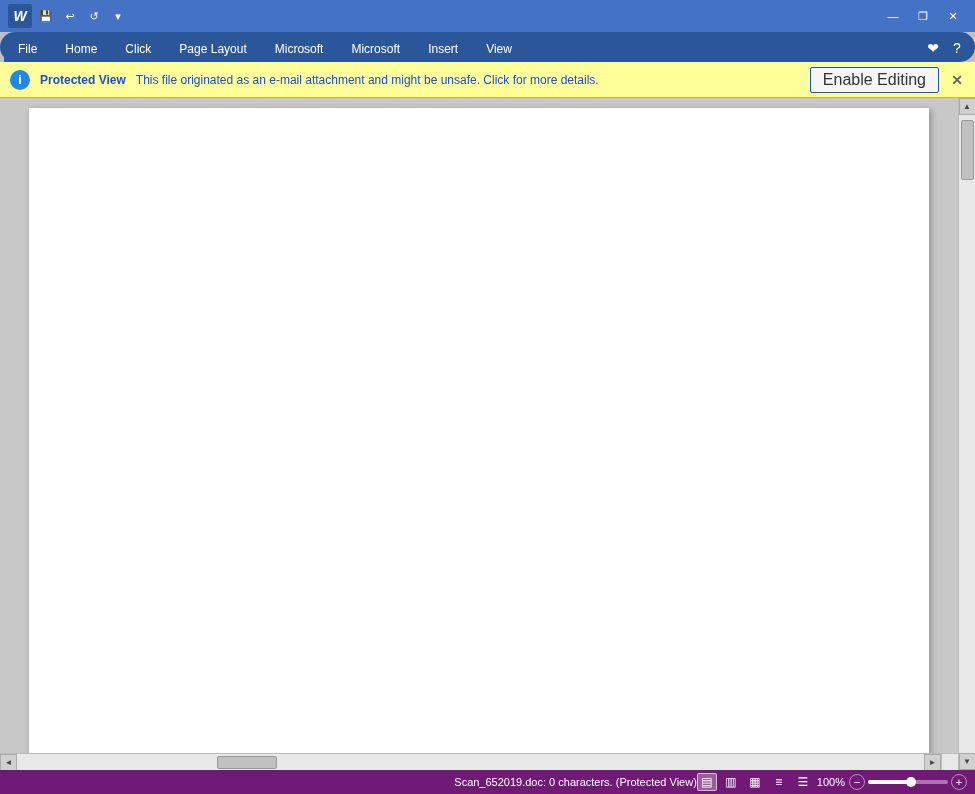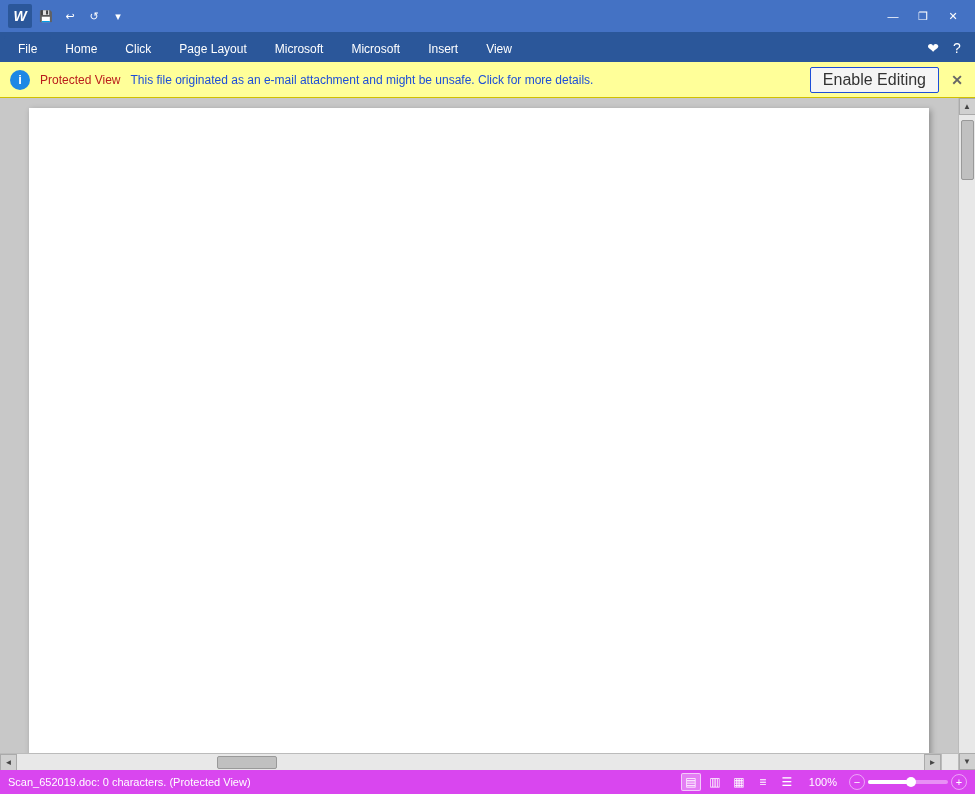--- a/index.html
+++ b/index.html
@@ -78,20 +78,21 @@
     }
 
     
     .ribbon-tabs {
       background: #2b579a;
       height: 30px;
       display: flex;
       align-items: flex-end;
       padding-left: 4px;
       flex-shrink: 0;
+      border-radius: 15px;
     }
     .ribbon-tab {
       padding: 6px 14px 6px;
       color: white;
       font-size: 12px;
       cursor: pointer;
       border-radius: 3px 3px 0 0;
       height: 26px;
       display: flex;
       align-items: center;
@@ -147,23 +148,23 @@
       border-radius: 50%;
       display: flex;
       align-items: center;
       justify-content: center;
       color: white;
       font-weight: bold;
       font-size: 13px;
       flex-shrink: 0;
     }
     .pv-title {
-      font-weight: normal;
-      font-size: 12px;
-      color: #b91c1c;
+      font-weight: bold;
+      font-size: 12px;
+      color: #1d4ed8;
       flex-shrink: 0;
     }
     .pv-message {
       font-size: 12px;
       color: #1d4ed8;
       flex: 1;
     }
     .pv-enable-btn {
       background: #f5f5f5;
       border: 1px solid #1d4ed8;
@@ -298,24 +299,24 @@
       width: 17px;
       height: 17px;
       background: #e8e8e8;
       border-left: 1px solid #bbb;
       flex-shrink: 0;
     }
 
     
     .status-bar {
       height: 24px;
-      background: #d946ef;
-      display: flex;
-      align-items: center;
-      justify-content: space-between;
+      background: #701a75;
+      display: flex;
+      align-items: center;
+      justify-content: flex-end;
       padding: 0 8px;
       flex-shrink: 0;
     }
     .status-left {
       color: white;
       font-size: 11px;
     }
     .status-right {
       display: flex;
       align-items: center;
@@ -333,21 +334,21 @@
       color: white;
       font-size: 12px;
     }
     .status-icon-btn.active {
       background: rgba(255,255,255,0.3);
       border-color: rgba(255,255,255,0.6);
     }
     .zoom-text {
       color: white;
       font-size: 11px;
-      margin: 0 8px;
+      margin: 0 0;
     }
     .zoom-slider-container {
       display: flex;
       align-items: center;
       gap: 3px;
     }
     .zoom-minus, .zoom-plus {
       width: 16px;
       height: 16px;
       border: 1px solid rgba(255,255,255,0.5);

